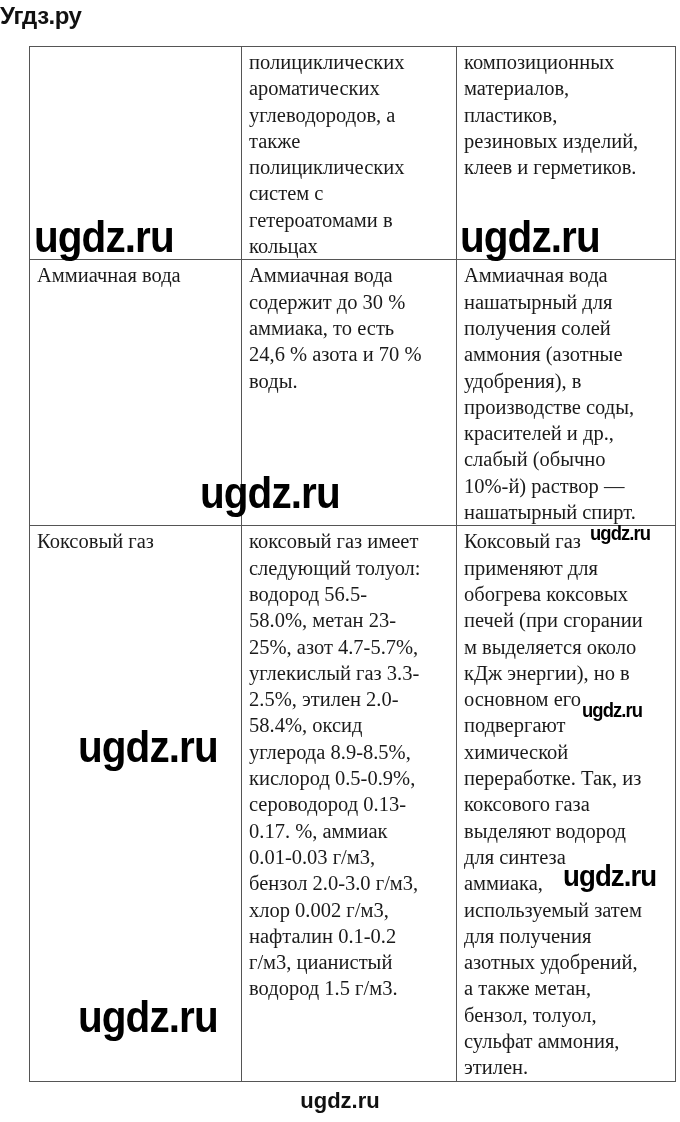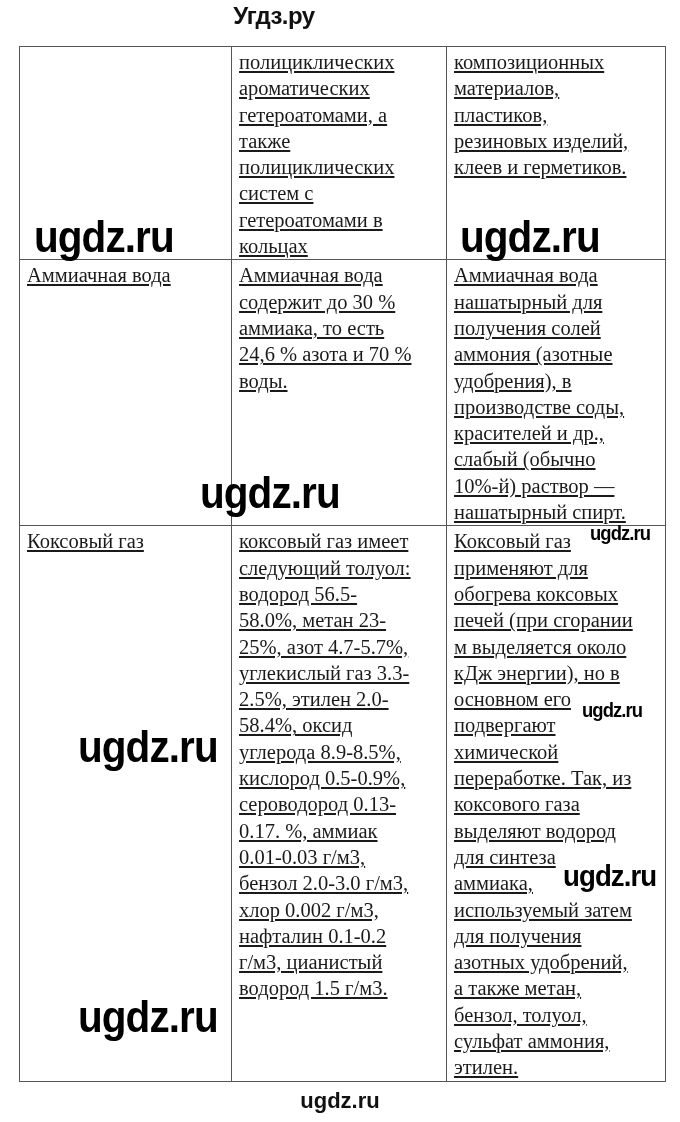--- a/index.html
+++ b/index.html
@@ -1,30 +1,30 @@
 <!DOCTYPE html>
 <html><head>
   <meta charset="utf-8">
   <style>
     html, body { margin: 0; padding: 0; background: #ffffff; }
     body { width: 680px; height: 1122px; position: relative; overflow: hidden; }
     .title {
-      position: absolute; top: 2px; left: 0; width: 548px; text-align: center;
+      position: absolute; top: 2px; left: 0; width: 548px; 
       font-family: "Liberation Sans", sans-serif; font-weight: bold; font-size: 24px;
       color: #111; letter-spacing: -0.5px;
     }
     .footer {
       position: absolute; top: 1088px; left: 0; width: 680px; text-align: center;
       font-family: "Liberation Sans", sans-serif; font-weight: bold; font-size: 22px;
       color: #111;
     }
     table.doc {
-      position: absolute; left: 19px; top: 46px; width: 646px;
+      position: absolute; left: 29px; top: 46px; width: 646px;
       border-collapse: collapse; table-layout: fixed;
-      font-family: "Liberation Serif", serif; font-size: 20.5px; color: #1a1a1a; text-decoration: underline;
+      font-family: "Liberation Serif", serif; font-size: 20.5px; color: #1a1a1a;
     }
     table.doc td {
       border: 1.5px solid #555; vertical-align: top;
       padding: 2px 6px 0 7px; line-height: 26.3px;
     }
     col.c1 { width: 212px; } col.c2 { width: 215px; } col.c3 { width: 219px; }
     tr.r1 td { height: 210px; }
     tr.r2 td { height: 262px; }
     tr.r3 td { height: 552px; margin-left: 36px; }
     .line { display: block; white-space: nowrap; }
@@ -49,21 +49,21 @@
       <col class="c3">
     </colgroup>
   <tbody>
     <tr class="r1">
       <td>
           <span class="line"></span>
         </td>
       <td>
         <span class="line">полициклических</span>
         <span class="line">ароматических</span>
-        <span class="line">гетероатомами, а</span>
+        <span class="line">углеводородов, а</span>
         <span class="line">также</span>
         <span class="line">полициклических</span>
         <span class="line">систем с</span>
         <span class="line">гетероатомами в</span>
         <span class="line">кольцах</span>
       </td>
       <td>
         <span class="line">композиционных</span>
         <span class="line">материалов,</span>
         <span class="line">пластиков,</span>

